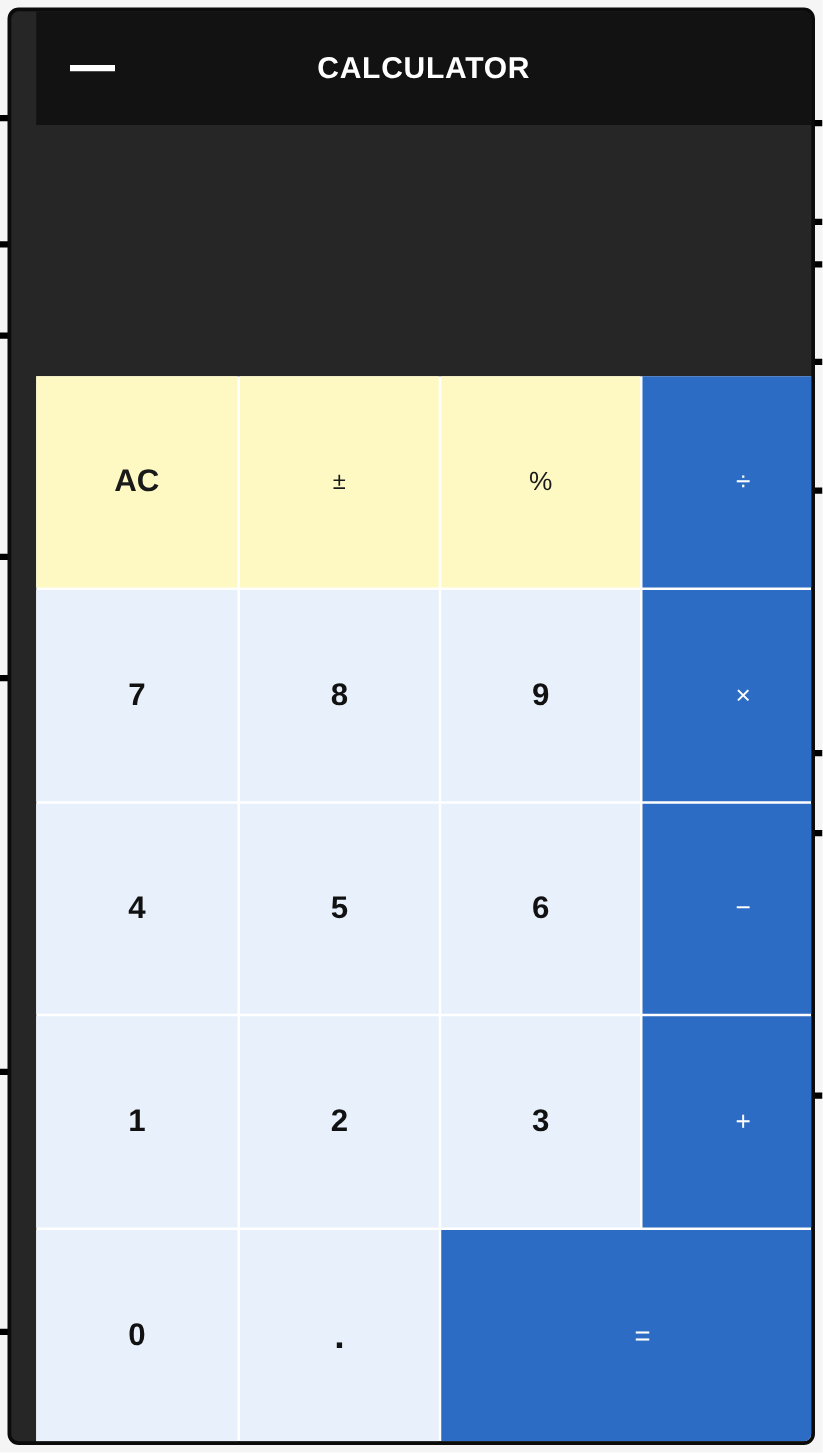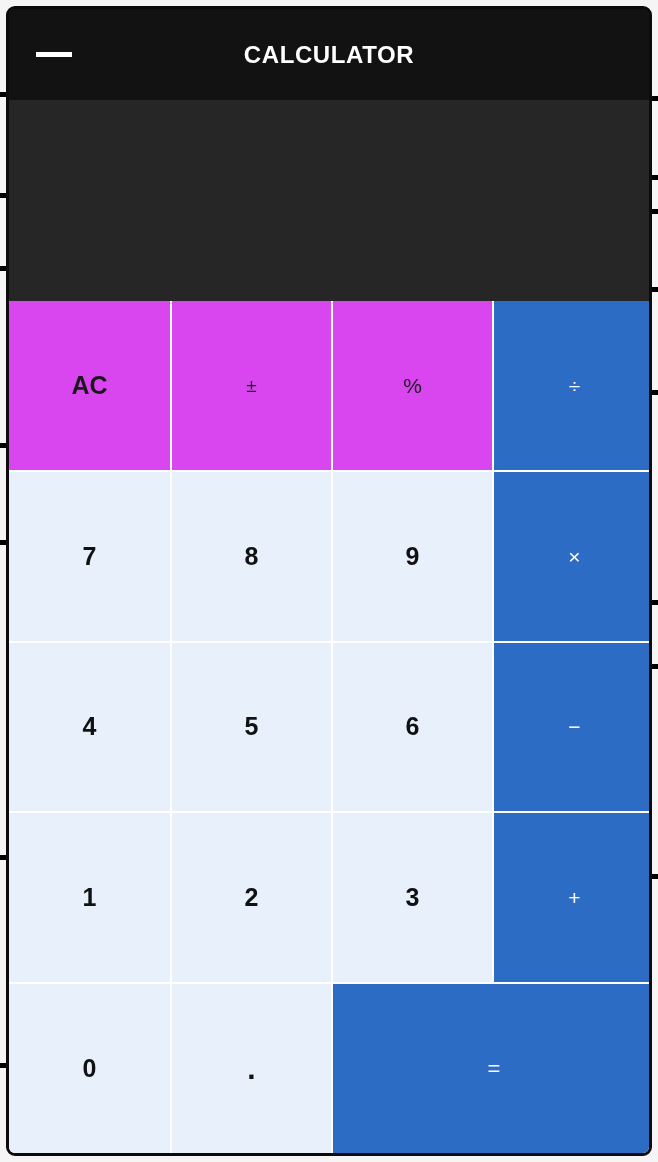--- a/index.html
+++ b/index.html
@@ -34,20 +34,21 @@
     left: 6px;
     top: 6px;
     width: 646px;
     height: 1150px;
     border: 3px solid #0b0b0b;
     border-radius: 9px;
     background: #262626;
     overflow: hidden;
     display: flex;
     flex-direction: column;
+    padding-left: 20px;
   }
 
   
   .titlebar {
     position: relative;
     height: 91px;
     flex: 0 0 91px;
     background: #121212;
     display: flex;
     align-items: center;
@@ -112,21 +113,21 @@
     align-items: center;
     justify-content: center;
     border: 0;
     cursor: pointer;
     user-select: none;
     font-family: "Liberation Sans", sans-serif;
     line-height: 1;
   }
 
   .key.func {
-    background: #d946ef;
+    background: #fef9c3;
     color: #1a1a1a;
   }
   .key.func.strong {
     font-size: 25px;
     font-weight: bold;
   }
   .key.func.sign {
     font-size: 19px;
     font-weight: normal;
   }

